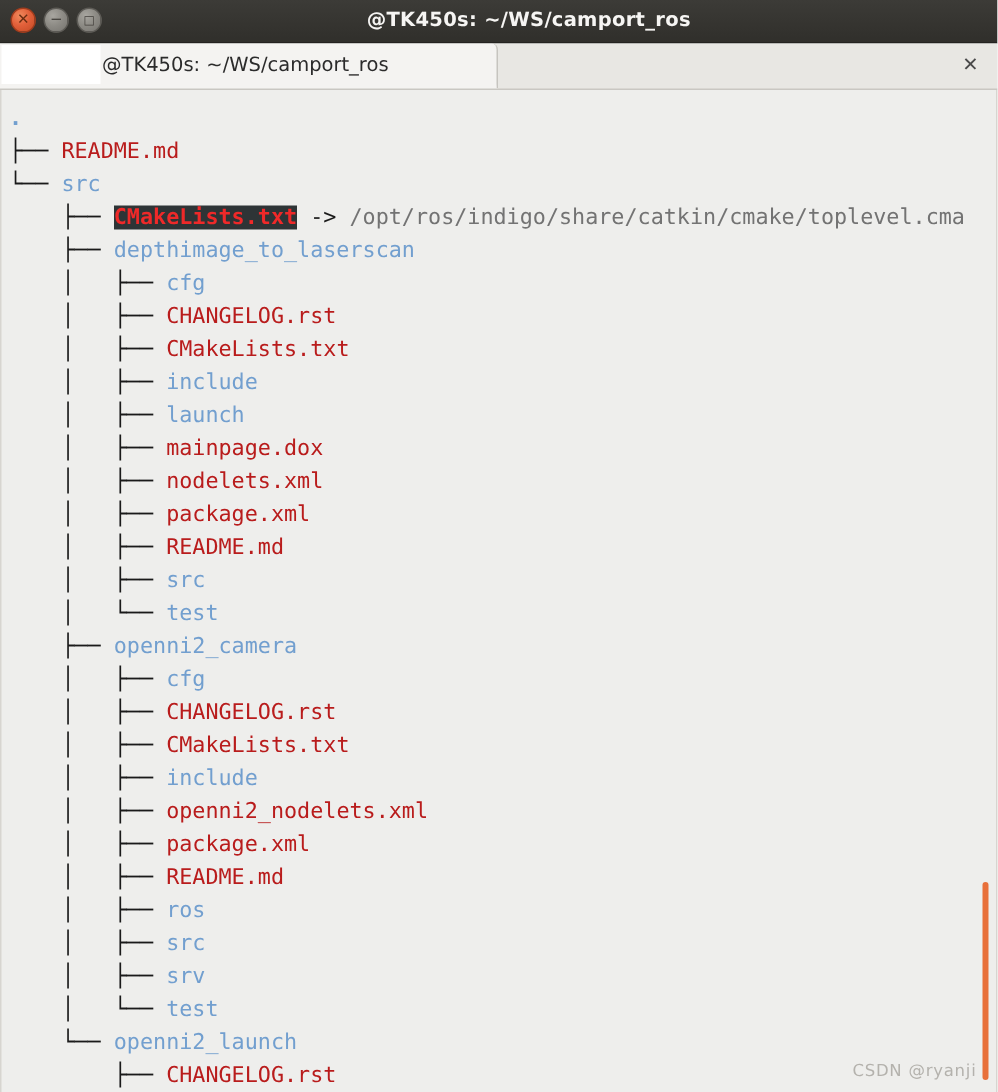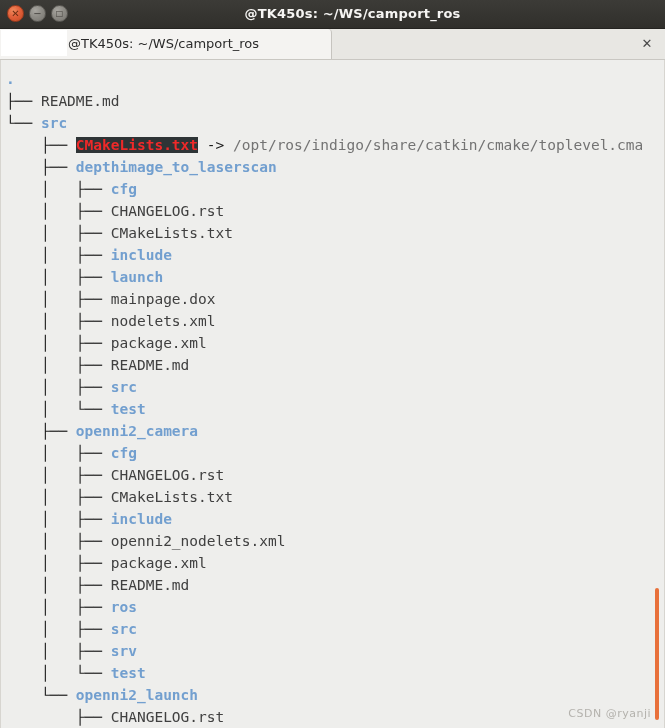--- a/index.html
+++ b/index.html
@@ -153,22 +153,22 @@
     top: 8px;
     width: 700px;
     font-family: "DejaVu Sans Mono", monospace;
     font-size: 14.5px;
     line-height: 22px;
     white-space: pre;
     color: #1a1a1a;
   }
   .ln { height: 22px; white-space: pre; }
   .tg { color: #1a1a1a; }          
-  .dir { color: #729fcf; font-weight: bold; }
-  .file { color: #404040; }
+  .dir { color: #729fcf; font-weight: normal; }
+  .file { color: #b91c1c; }
   .link {
     color: #ef2929;
     font-weight: bold;
     background: #2e3436;
   }
   .arrow { color: #1a1a1a; }
   .lpath { color: #737373; }
   .dot { color: #729fcf; font-weight: bold; }
 
   

